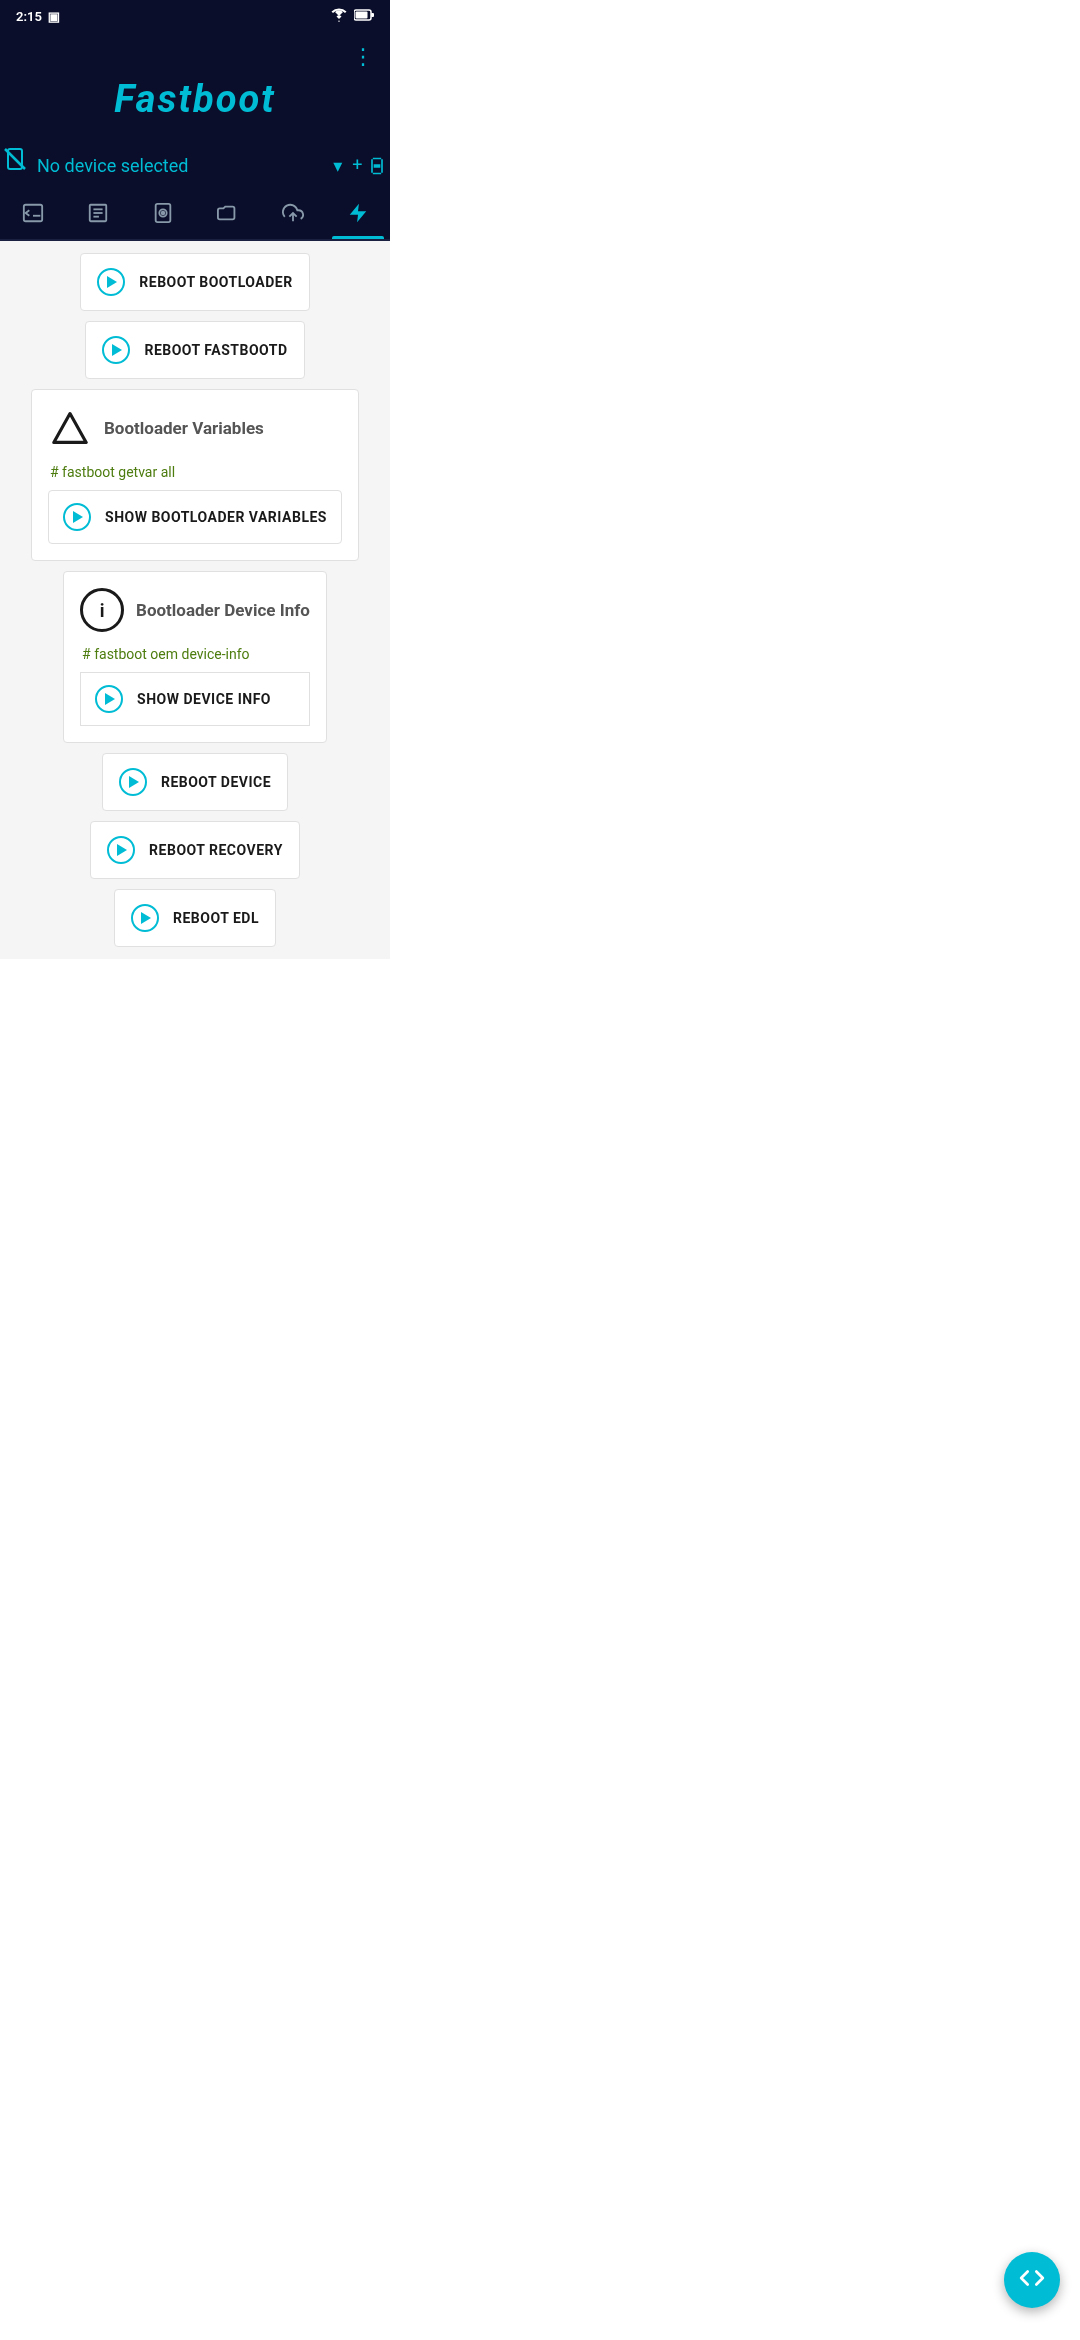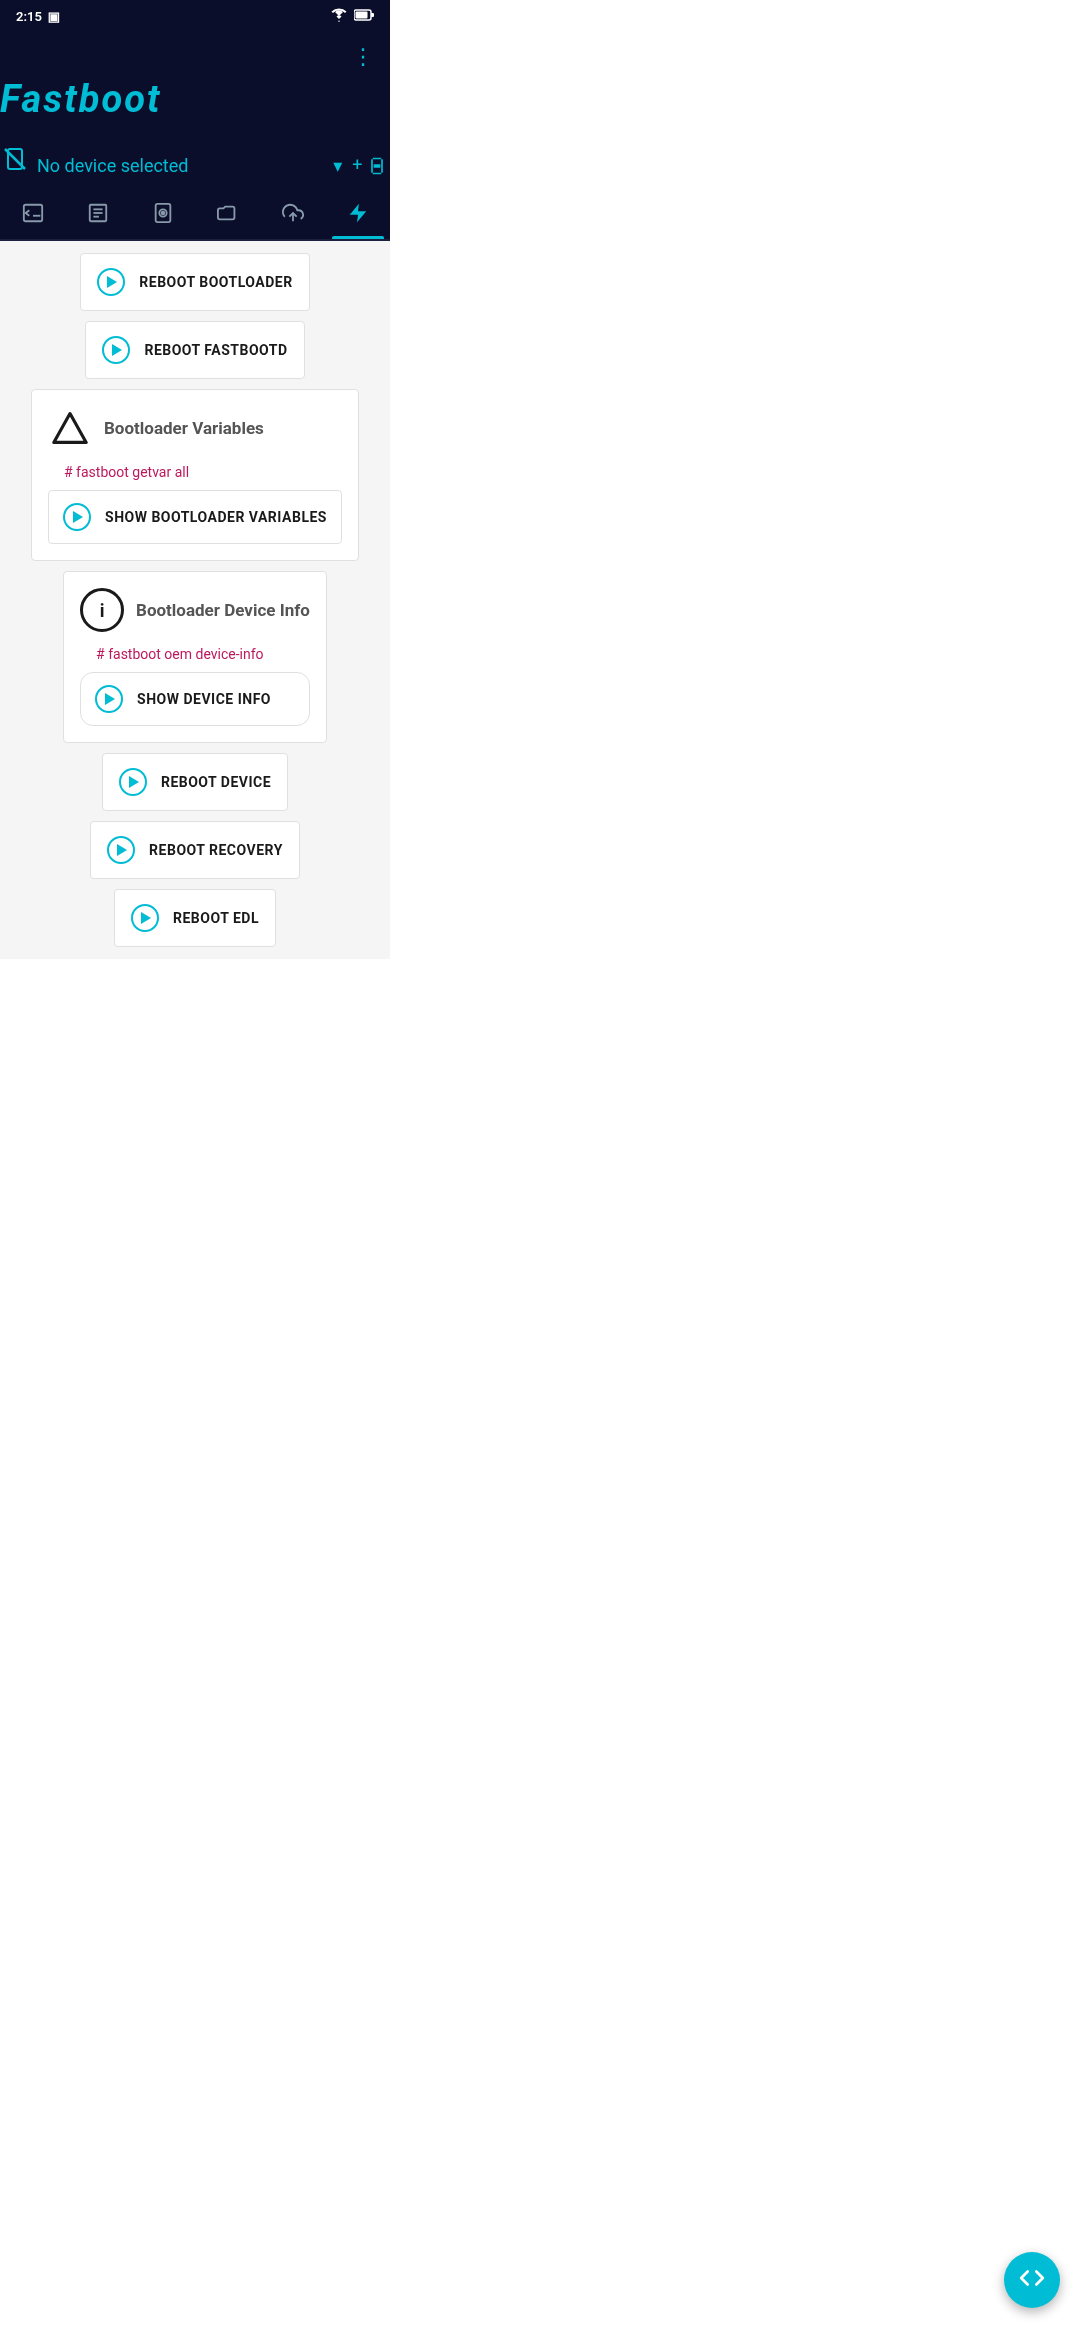--- a/index.html
+++ b/index.html
@@ -40,21 +40,21 @@
       justify-content: flex-end;
       padding: 8px 12px 0 12px;
     }
     .three-dots {
       color: #00bcd4;
       font-size: 22px;
       cursor: pointer;
       padding: 4px;
     }
     .app-title {
-      text-align: left;
+      text-align: center;
       font-size: 38px;
       font-weight: 700;
       color: #00bcd4;
       letter-spacing: 2px;
       padding: 4px 0 16px 0;
       font-style: italic;
     }
 
     
     .device-selector {
@@ -186,22 +186,22 @@
       gap: 12px;
       margin-bottom: 4px;
     }
     .section-title {
       font-size: 17px;
       color: #555555;
       font-weight: 700;
     }
     .section-command {
       font-size: 14px;
-      color: #be185d;
-      margin-left: 16px;
+      color: #4d7c0f;
+      margin-left: 2px;
     }
     .triangle-icon {
       width: 44px;
       height: 44px;
       display: flex;
       align-items: center;
       justify-content: center;
     }
     .triangle-svg {
       width: 36px;
@@ -376,21 +376,21 @@
       <span class="card-button-label">SHOW BOOTLOADER VARIABLES</span>
     </div>
   </div>
 
   <div class="card">
     <div class="section-header">
       <div class="info-circle">i</div>
       <span class="section-title">Bootloader Device Info</span>
     </div>
     <span class="section-command"># fastboot oem device-info</span>
-    <div class="card-simple" style="border:1px solid #e0e0e0; border-radius:13px; padding:12px 14px;">
+    <div class="card-simple" style="border:1px solid #e0e0e0; border-radius:0; padding:12px 14px;">
       <div class="play-icon"></div>
       <span class="card-button-label">SHOW DEVICE INFO</span>
     </div>
   </div>
 
   <div class="card-simple">
     <div class="play-icon"></div>
     <span class="card-button-label">REBOOT DEVICE</span>
   </div>
 

